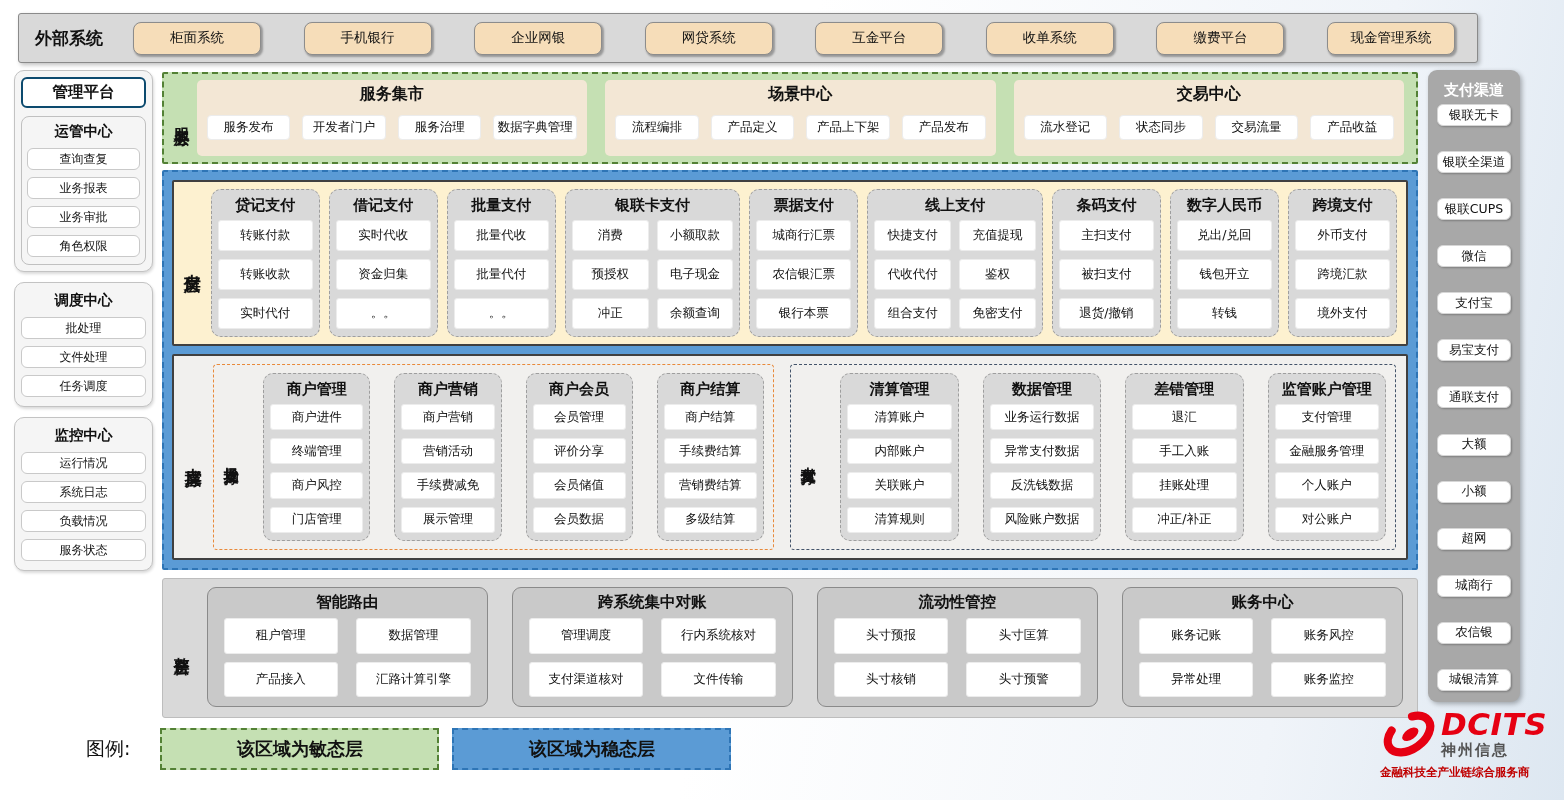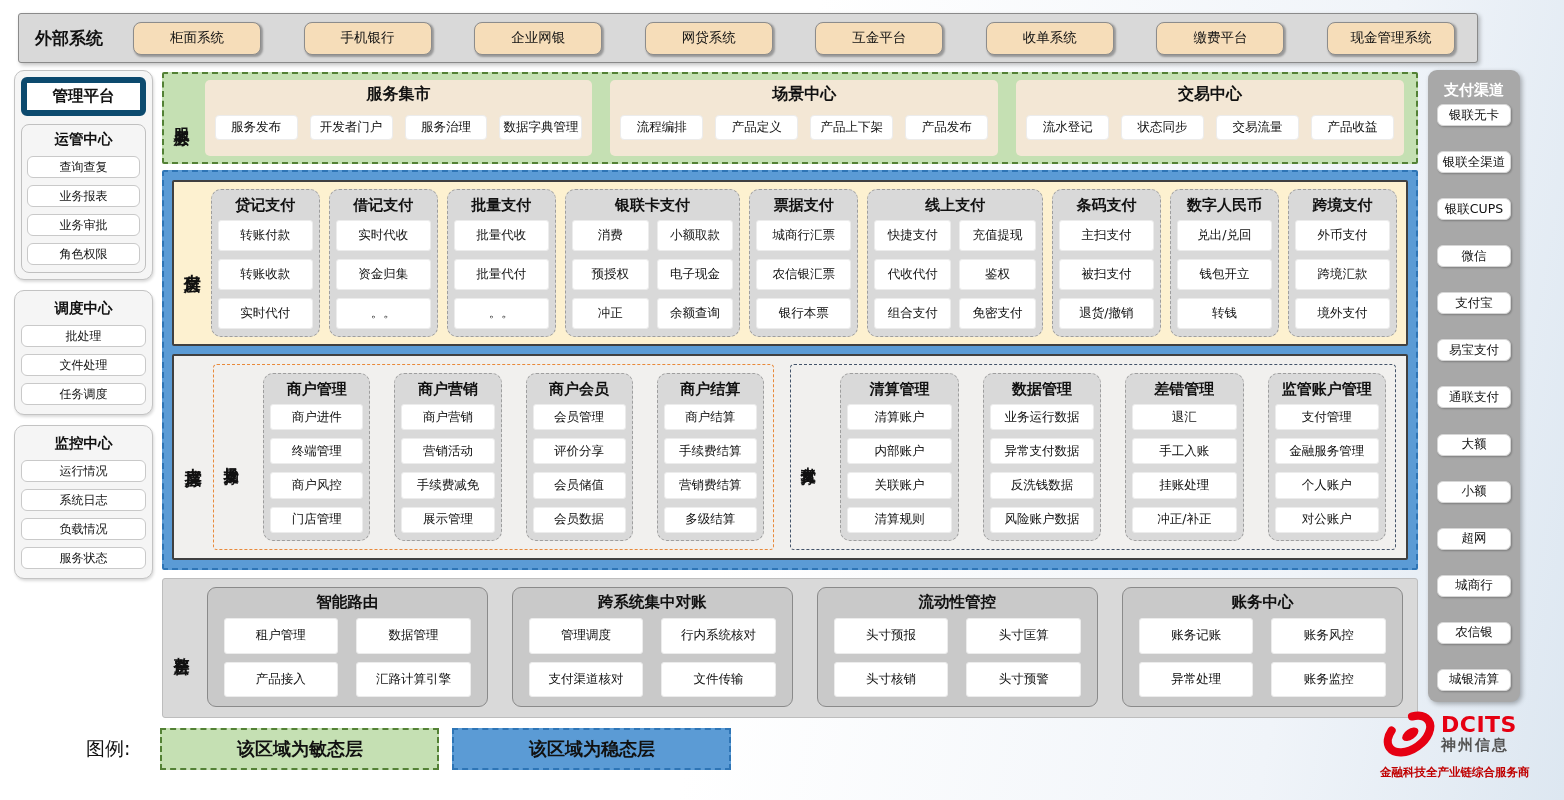--- a/index.html
+++ b/index.html
@@ -22,37 +22,37 @@
   .item-btn { background:#fff; border:1px solid #c9c9c9; border-radius:4px;
               display:flex; align-items:center; justify-content:center;
               font-size:12px; white-space:nowrap; }
 
   
   .left-col { position:absolute; left:14px; top:70px; width:139px; height:632px;
               display:flex; flex-direction:column; gap:10px; }
   .mgmt-panel { background:#f5f5f5; border:1px solid #c3c3c3; border-radius:10px;
                 padding:6px 6px; display:flex; flex-direction:column; gap:8px;
                 box-shadow:1px 2px 3px rgba(0,0,0,.15); }
-  .mgmt-title { background:#fff; border:6px solid #0c4a6e; border-radius:6px;
+  .mgmt-title { background:#fff; border:2px solid #0c4a6e; border-radius:6px;
                 text-align:center; font-weight:bold; font-size:15.5px; padding:3px 16px; }
   .mgmt-section { border:1px solid #c0c0c0; border-radius:8px; padding:5px 5px 7px;
                   display:flex; flex-direction:column; gap:7px; }
   .mgmt-section.flat { border:none; padding:2px 0 3px; }
   .mgmt-sec-title { font-weight:bold; font-size:14.5px; text-align:center; }
   .mgmt-btn { height:22px; font-size:12px; border-radius:6px; }
 
   
   .main-col { position:absolute; left:162px; top:70px; width:1256px; height:632px; }
   .vlabel { writing-mode:vertical-rl; text-orientation:upright; font-weight:bold;
             letter-spacing:2px; line-height:1.1; flex:none; }
 
   
   .service-band { position:absolute; left:0; top:2px; width:100%; height:92px;
                   background:#c5e0b3; border:2px dashed #538135; border-radius:2px;
-                  display:flex; align-items:center; gap:14px; padding:6px 12px 6px 9px; }
+                  display:flex; align-items:center; gap:6px; padding:6px 12px 6px 9px; }
   .svc-label { font-size:16px; }
   .svc-groups { flex:1; display:flex; gap:18px; height:100%; }
   .svc-group { flex:1; background:#f3e7d5; border-radius:5px; padding:4px 10px 7px;
                display:flex; flex-direction:column; }
   .svc-title { text-align:center; font-weight:bold; font-size:16px; }
   .svc-items { flex:1; display:flex; align-items:center; gap:12px; }
   .svc-items .item-btn { flex:1; height:25px; font-size:12.5px; border:1px solid #ececec; }
 
   
   .stable-band { position:absolute; left:0; top:100px; width:100%; height:400px;
@@ -110,21 +110,21 @@
   .legend-box { width:279px; height:42px; display:flex; align-items:center; justify-content:center;
                 font-size:18px; font-weight:600; }
   .legend-box.agile { background:#c5e0b3; border:2px dashed #538135; }
   .legend-box.stable { background:#5b9bd5; border:2px dashed #2e75b6; }
 
   
   .logo { position:absolute; left:1380px; top:705px; width:170px; }
   .logo-top { display:flex; align-items:center; }
   .logo-mark { flex:none; }
   .logo-text { margin-left:3px; }
-  .logo-brand { color:#e60012; font-weight:bold; font-size:22px;
+  .logo-brand { color:#e60012; font-weight:bold; font-style:italic; font-size:31px;
                 line-height:1.05; letter-spacing:.5px; }
   .logo-company { color:#545454; font-weight:bold; font-size:15px; letter-spacing:2px; }
   .logo-tagline { color:#c00000; font-weight:bold; font-size:11.5px; margin-top:2px;
                   white-space:nowrap; }
 </style>
 </head>
 <body>
 
 <div id="root">
 

